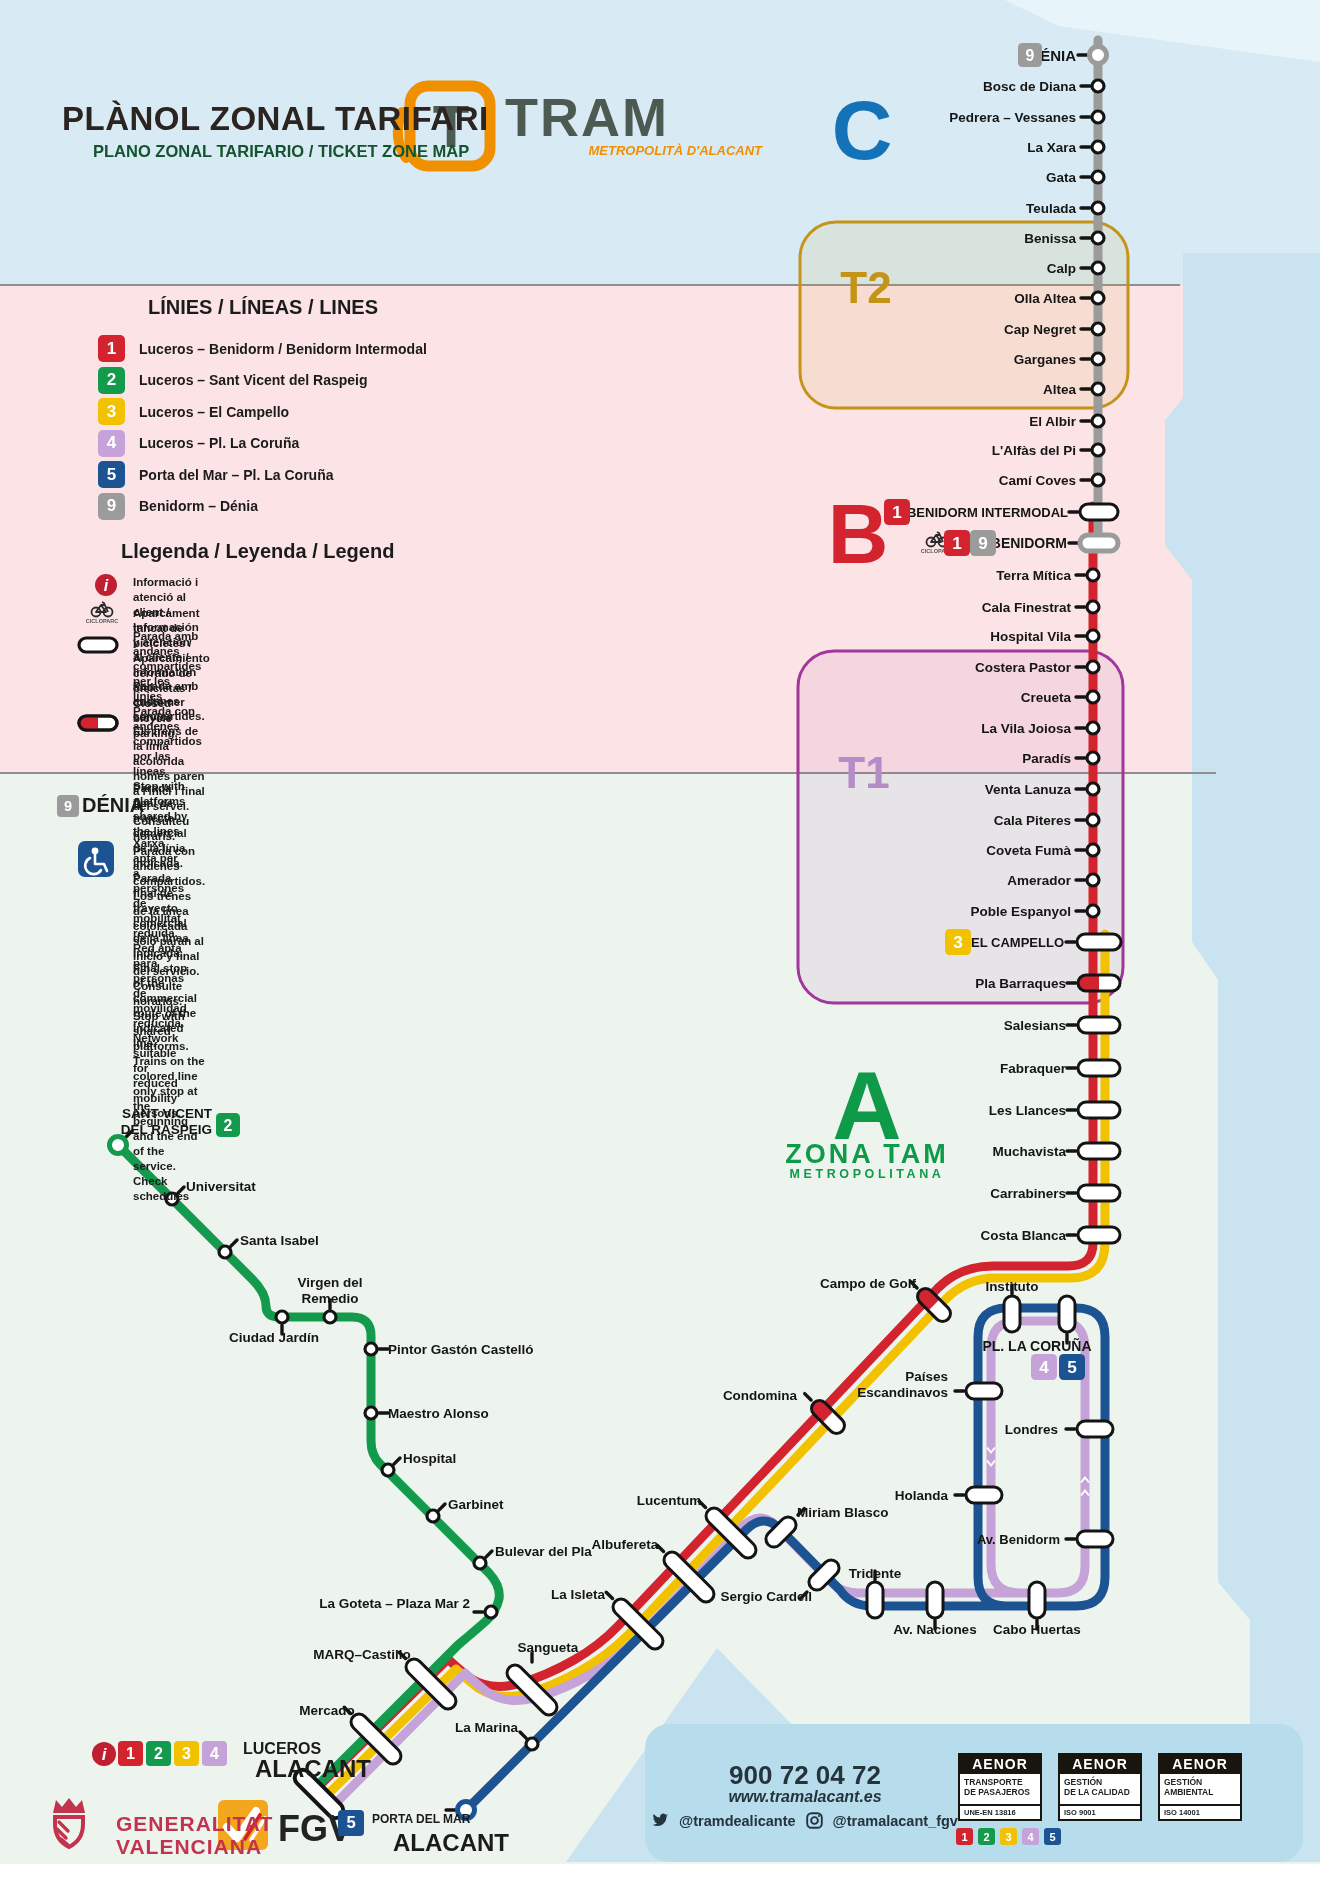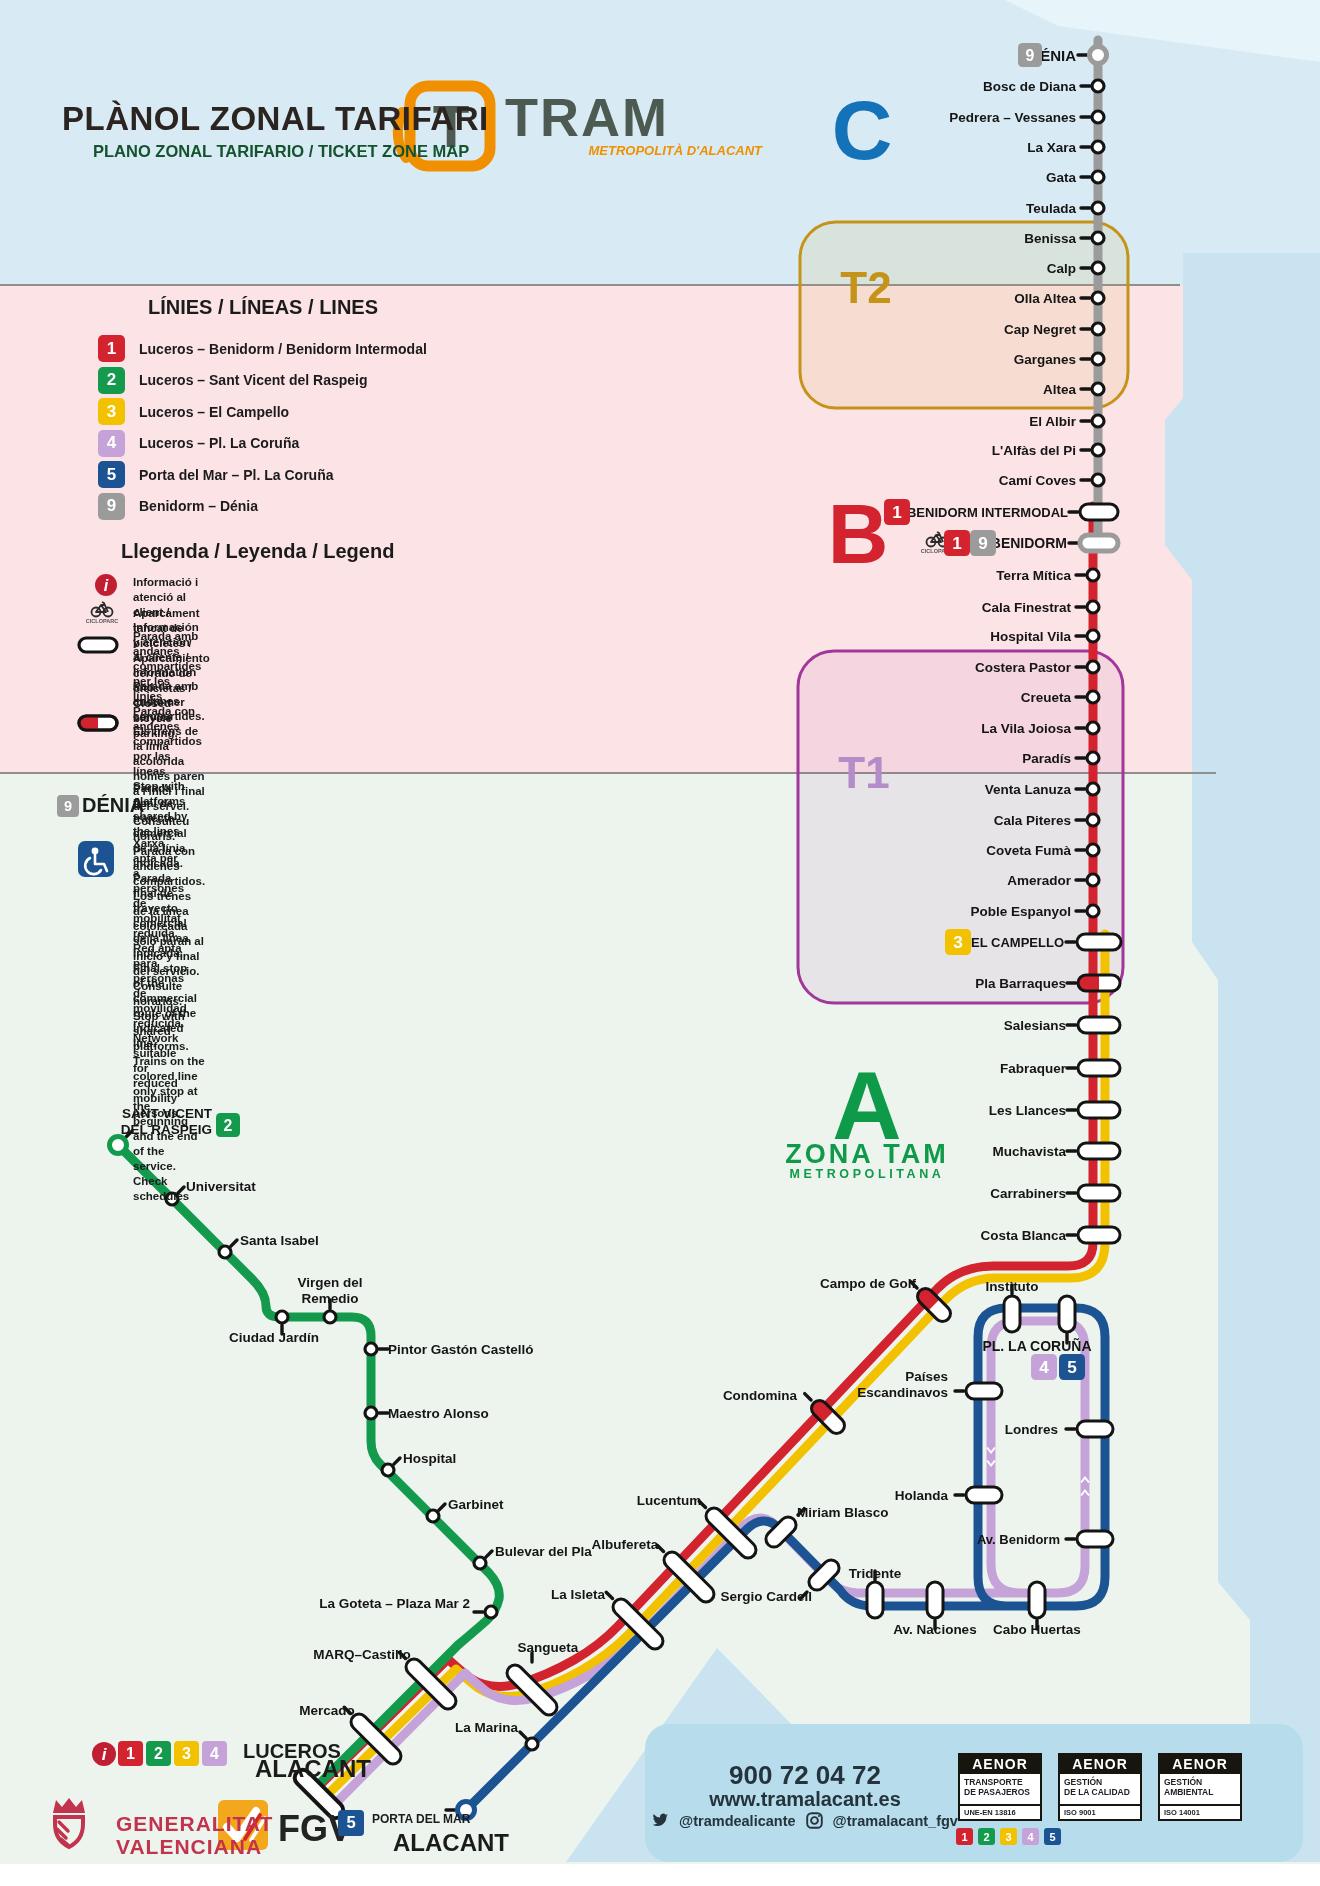--- a/index.html
+++ b/index.html
@@ -13,21 +13,21 @@
   .leg-header{font-size:20px;font-weight:700;color:#1b1b1b;}
   .lines-row{display:flex;align-items:center;height:31.5px;}
   .lbadge{display:inline-flex;align-items:center;justify-content:center;color:#fff;
           font-weight:700;border-radius:5px;}
   .lines-row .lbadge{width:27px;height:27px;font-size:17px;margin-right:14px;}
   .lines-row .llabel{font-size:14px;font-weight:700;color:#1b1b1b;}
   .leg-item{position:absolute;left:133px;font-size:11.5px;font-weight:700;color:#1b1b1b;line-height:15px;}
   .denia-sample{font-size:20px;font-weight:700;color:#1b1b1b;}
   #info-panel{background:#b7dcec;border-radius:24px;}
   .phone{font-size:26px;font-weight:700;color:#24333c;}
-  .web{font-size:20px;font-weight:700;color:#24333c;}
+  .web{font-size:16px;font-weight:700;color:#24333c;font-style:italic;}
   .social{font-size:14.5px;font-weight:700;color:#24333c;display:flex;gap:10px;align-items:center;justify-content:center;}
   .aenor-box{background:#fff;border:2px solid #18150f;width:80px;}
   .aenor-head{background:#18150f;color:#fff;font-weight:700;font-size:14px;text-align:center;
               letter-spacing:1px;padding:1px 0 2px;}
   .aenor-mid{font-size:8.5px;font-weight:700;color:#222;padding:3px 4px;height:24px;line-height:10px;}
   .aenor-cert{font-size:7.5px;font-weight:700;color:#222;border-top:2px solid #18150f;padding:2px 4px;}
   .mini-badges{display:flex;gap:5px;}
   .mini-badges .lbadge{width:17px;height:17px;font-size:11px;border-radius:3px;}
   .gen-text{font-size:21px;font-weight:700;color:#c2334d;letter-spacing:1px;line-height:23px;}
   .fgv-text{font-size:36px;font-weight:900;color:#232323;}
@@ -729,20 +729,20 @@
   <div>VALENCIANA</div>
 </div>
 <div class="abs fgv-text" style="left:278px;top:1808px;">FGV</div>
 
 <div class="abs mini-badges" id="luceros-badges" style="left:118px;top:1741px;gap:3px;">
       <span class="lbadge" style="background: rgb(210, 35, 47); width: 25px; height: 25px; font-size: 16px; border-radius: 4px;">1</span>
       <span class="lbadge" style="background: rgb(20, 154, 77); width: 25px; height: 25px; font-size: 16px; border-radius: 4px;">2</span>
       <span class="lbadge" style="background: rgb(242, 194, 0); width: 25px; height: 25px; font-size: 16px; border-radius: 4px;">3</span>
       <span class="lbadge" style="background: rgb(197, 163, 217); width: 25px; height: 25px; font-size: 16px; border-radius: 4px;">4</span>
     </div>
-<div class="abs terminal-name" style="left:243px;top:1740px;font-size:20px;">LUCEROS</div>
+<div class="abs terminal-name" style="left:243px;top:1740px;font-size:16px;">LUCEROS</div>
 <div class="abs terminal-name" style="left:255px;top:1755px;font-size:24px;">ALACANT</div>
 
 <div class="abs" id="porta-badge" style="left:338px;top:1810px;"><span class="lbadge" style="background: rgb(28, 83, 147); width: 26px; height: 26px; font-size: 16.64px; border-radius: 4px;">5</span></div>
 <div class="abs terminal-name" style="left:372px;top:1812px;font-size:12px;">PORTA DEL MAR</div>
 <div class="abs terminal-name" style="left:393px;top:1829px;font-size:24px;">ALACANT</div>
 
 </div>
 
 </body></html>

